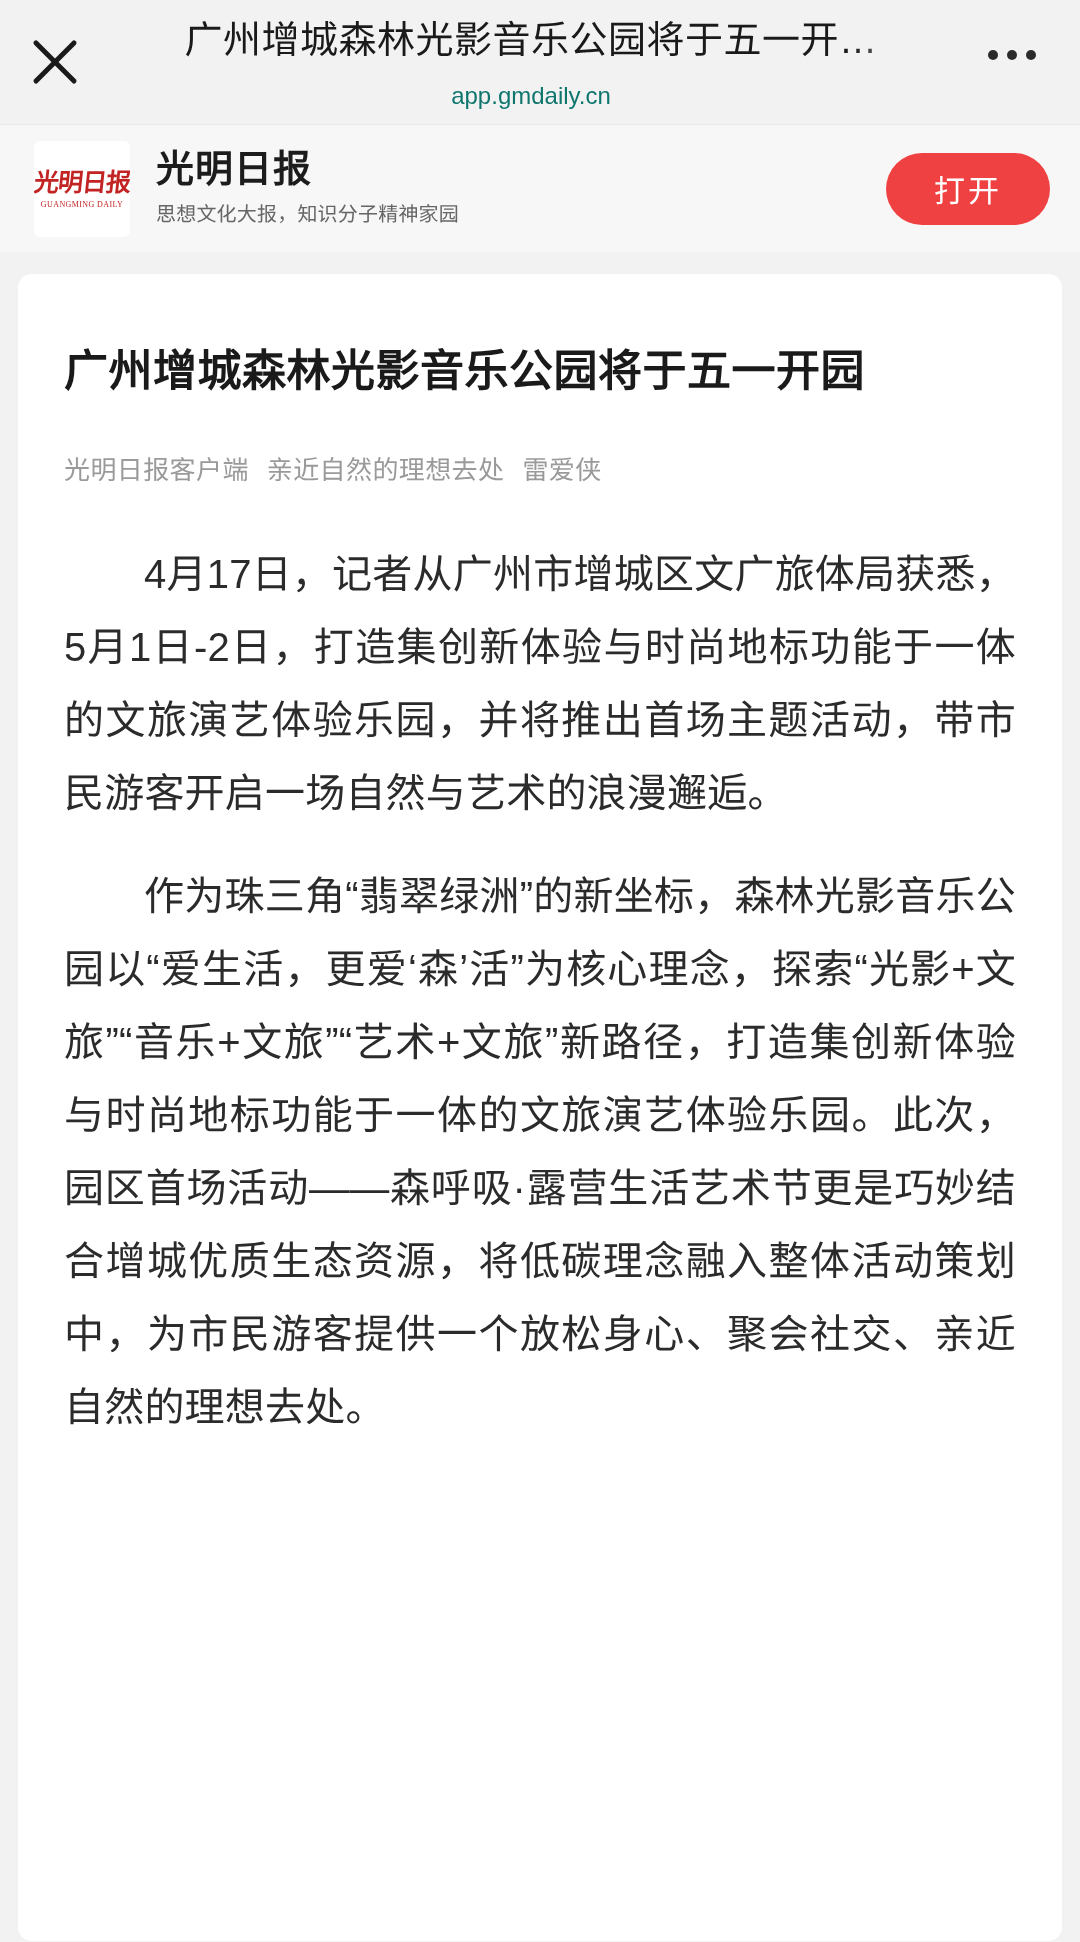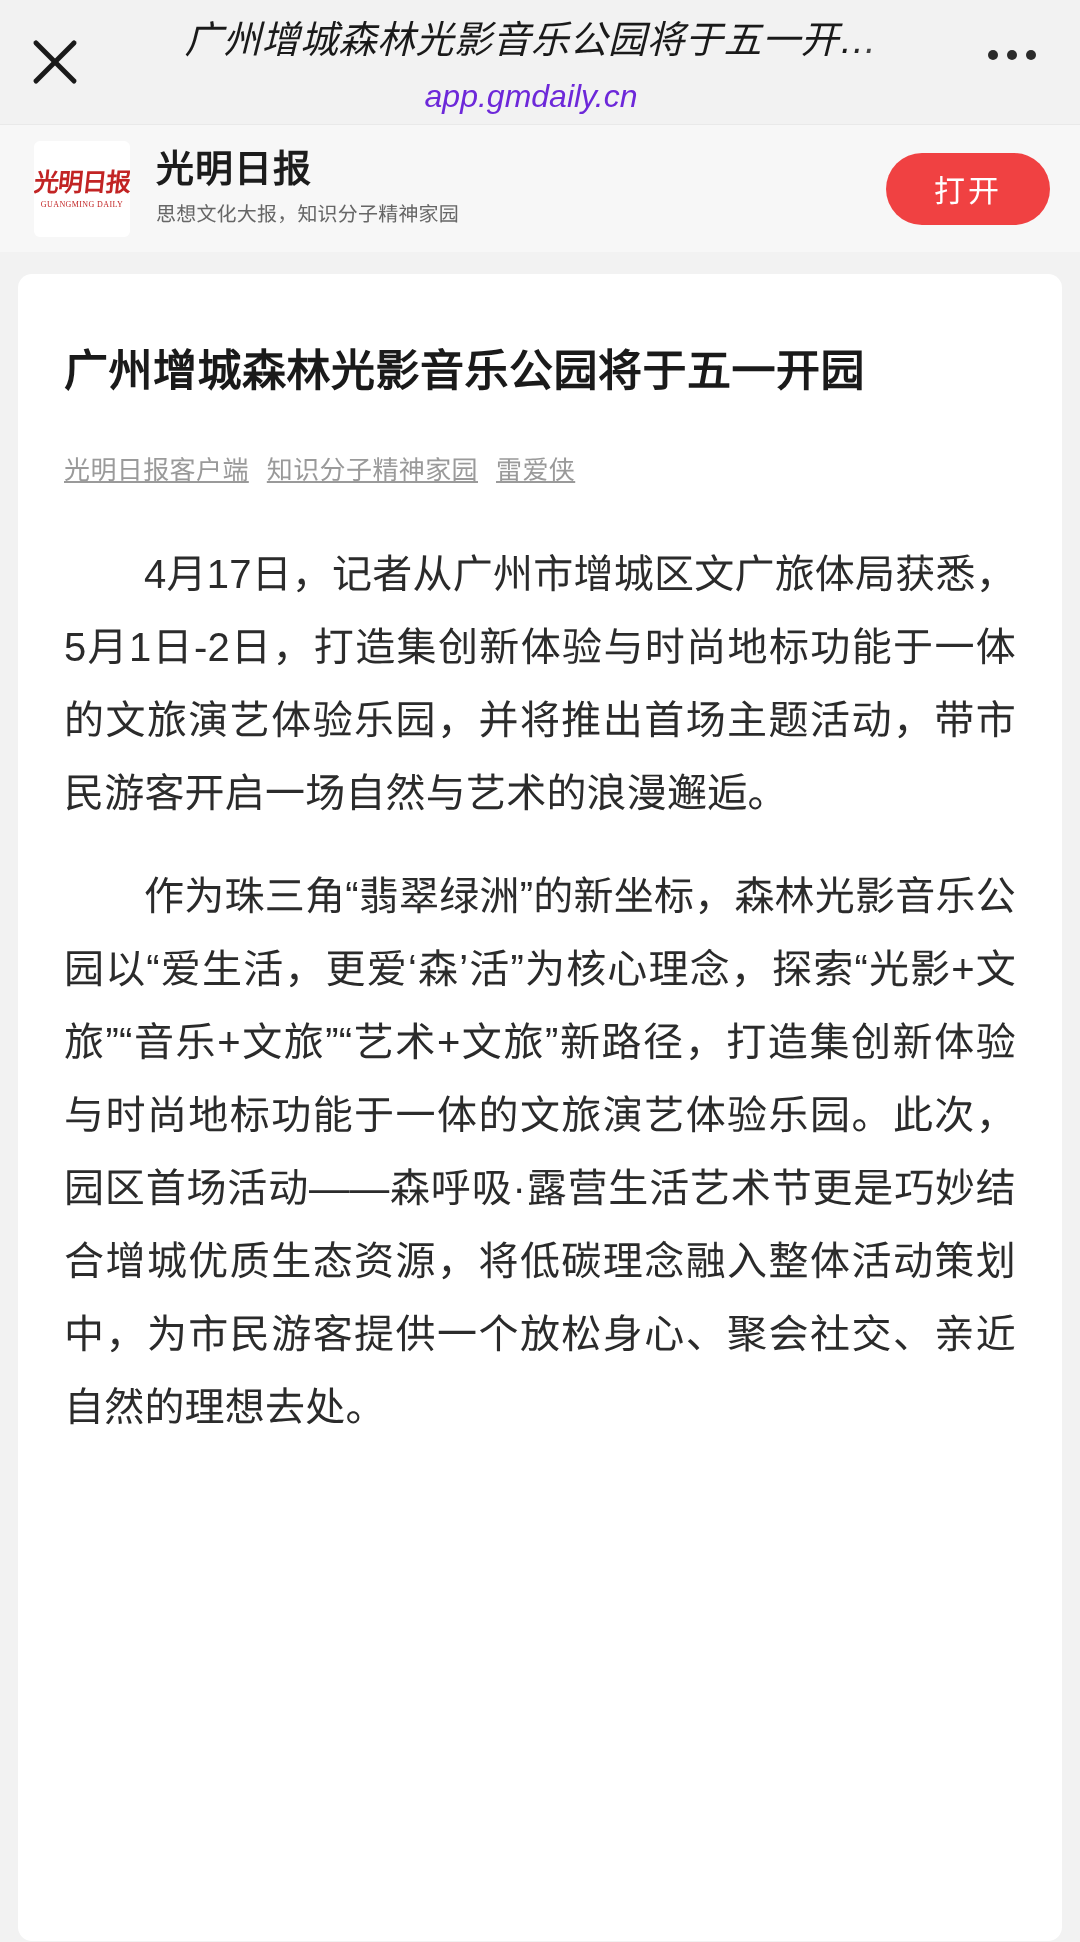--- a/index.html
+++ b/index.html
@@ -16,21 +16,20 @@
   }
 
   
   .browser-bar {
     position: relative;
     height: 124px;
     background: #f2f2f2;
     display: flex;
     align-items: center;
     padding: 0 8px 0 0;
-    font-style: italic;
   }
   .close-btn {
     width: 110px;
     height: 124px;
     display: flex;
     align-items: center;
     justify-content: center;
     flex: 0 0 auto;
   }
   .close-icon {
@@ -48,22 +47,22 @@
     font-weight: 500;
     letter-spacing: 0.5px;
     white-space: nowrap;
     overflow: hidden;
     position: relative;
     line-height: 52px;
     -webkit-mask-image: linear-gradient(to right, #000 0%, #000 88%, rgba(0,0,0,0) 99%);
     mask-image: linear-gradient(to right, #000 0%, #000 88%, rgba(0,0,0,0) 99%);
   }
   .bar-url {
-    font-size: 32px;
-    color: #6d28d9;
+    font-size: 24px;
+    color: #0f766e;
     line-height: 36px;
     margin-top: 12px;
   }
   .more-btn {
     width: 120px;
     height: 124px;
     display: flex;
     align-items: center;
     justify-content: center;
     flex: 0 0 auto;
@@ -182,21 +181,20 @@
   }
   .article-meta {
     font-size: 26px;
     color: #9a9a9a;
     line-height: 40px;
     letter-spacing: 0.4px;
     display: flex;
     flex-wrap: wrap;
     gap: 18px;
     margin-bottom: 48px;
-    text-decoration: underline;
   }
   .article-meta span { white-space: nowrap; }
   .article-p {
     font-size: 40px;
     line-height: 73px;
     color: #2b2b2b;
     text-indent: 80px;
     margin: 0 0 30px 0;
     letter-spacing: 0.2px;
     text-align: justify;
@@ -235,19 +233,19 @@
     <div class="app-slogan">思想文化大报，知识分子精神家园</div>
   </div>
   <button class="open-btn">打开</button>
 </div>
 
 <div class="page-body">
   <div class="article-card">
     <h1 class="article-title">广州增城森林光影音乐公园将于五一开园</h1>
     <div class="article-meta">
       <span>光明日报客户端</span>
-      <span>知识分子精神家园</span>
+      <span>亲近自然的理想去处</span>
       <span>雷爱侠</span>
     </div>
     <p class="article-p">4月17日，记者从广州市增城区文广旅体局获悉，5月1日-2日，打造集创新体验与时尚地标功能于一体的文旅演艺体验乐园，并将推出首场主题活动，带市民游客开启一场自然与艺术的浪漫邂逅。</p>
     <p class="article-p">作为珠三角“翡翠绿洲”的新坐标，森林光影音乐公园以“爱生活，更爱‘森’活”为核心理念，探索“光影+文旅”“音乐+文旅”“艺术+文旅”新路径，打造集创新体验与时尚地标功能于一体的文旅演艺体验乐园。此次，园区首场活动——森呼吸·露营生活艺术节更是巧妙结合增城优质生态资源，将低碳理念融入整体活动策划中，为市民游客提供一个放松身心、聚会社交、亲近自然的理想去处。</p>
   </div>
 </div>
 
 </body></html>

